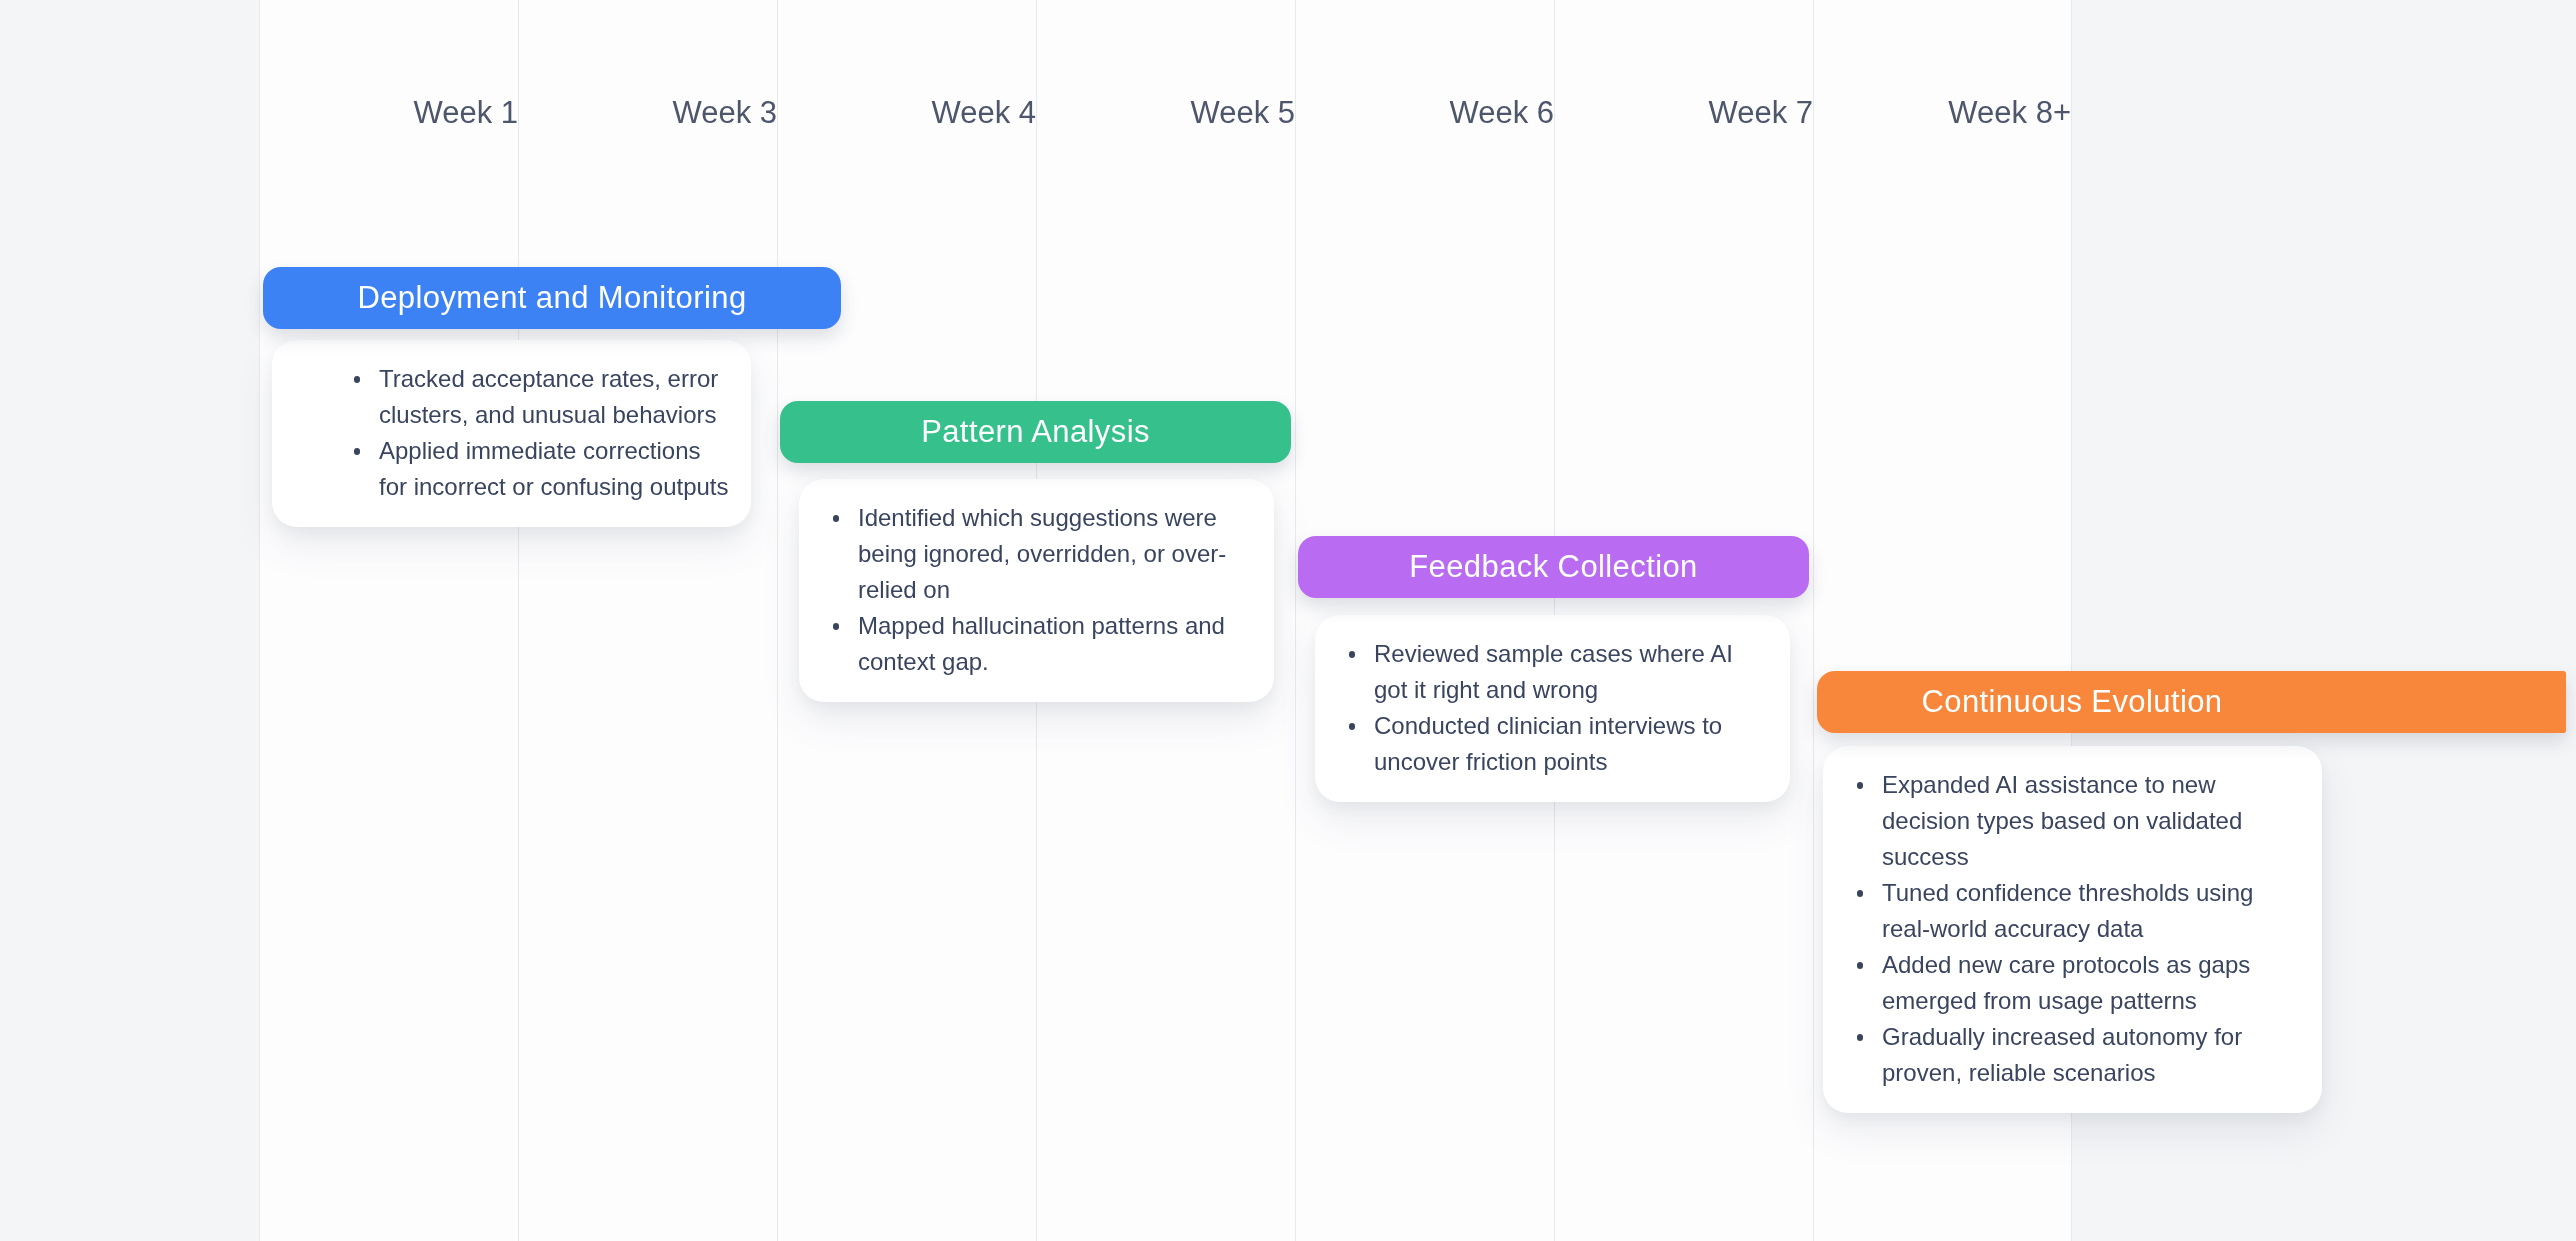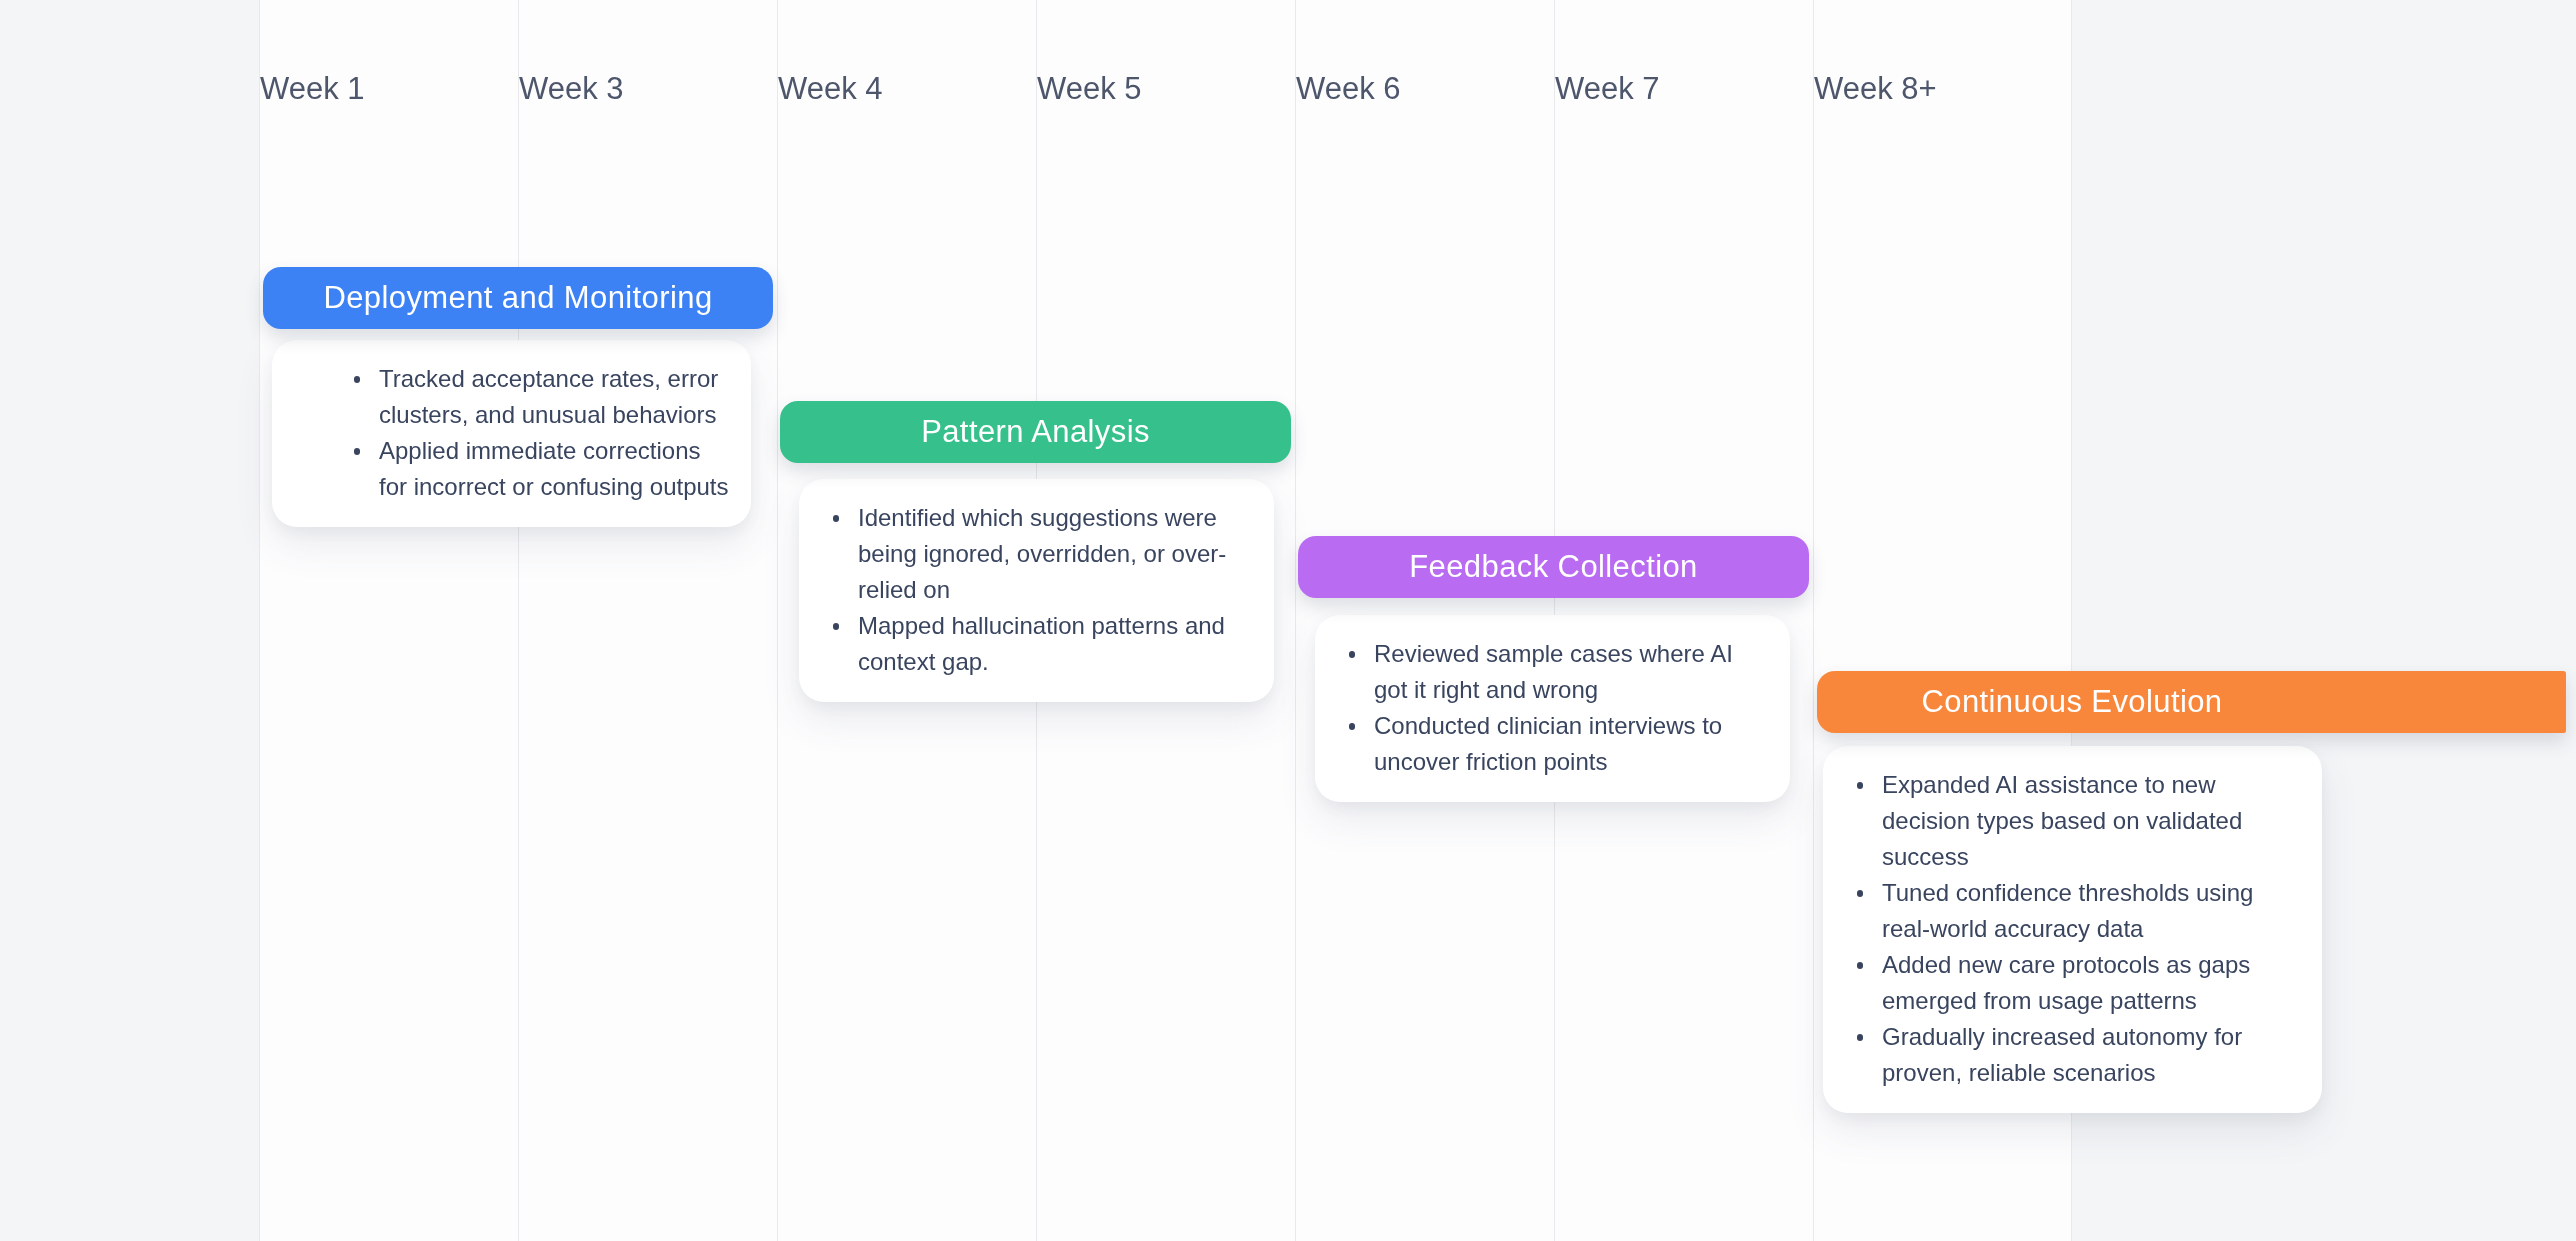--- a/index.html
+++ b/index.html
@@ -20,22 +20,22 @@
     display: flex;
     z-index: 1;
   }
   .col {
     width: 259px; height: 100%;
     background: #fdfdfe;             
     border-left: 1.4px solid #e9e9ed;
   }
   .col:last-child { border-right: 1.4px solid #e9e9ed; }
   .week-label {
-    margin-top: 69px;
-    text-align: left;
+    margin-top: 93px;
+    text-align: right;
     font-size: 31px;
     line-height: 39px;
     font-weight: 500;
     color: #4d566b;
   }
   
   .bar {
     position: absolute;
     height: 62px;
     border-radius: 18px;
@@ -43,21 +43,21 @@
     align-items: center;
     justify-content: center;
     color: #ffffff;
     font-size: 31px;
     font-weight: 500;
     letter-spacing: 0.4px;
     z-index: 3;
     box-shadow: 0 8.4px 18px rgba(50, 60, 80, 0.16);
   }
   .bar-label { width: 100%; text-align: center; }
-  .bar-1 { left: 263px;  top: 267px; width: 510px; }
+  .bar-1 { left: 263px;  top: 267px; width: 578px; }
   .bar-2 { left: 780px; top: 401px; width: 511px; }
   .bar-3 { left: 1298px; top: 536px; width: 511px; }
   .bar-4 {
     left: 1817px; top: 671px; width: 749px;
     justify-content: flex-start;
     border-radius: 18px 2.8px 2.8px 18px;   
   }
   .bar-4 .bar-label { width: 510px; }   
   
   .card {

